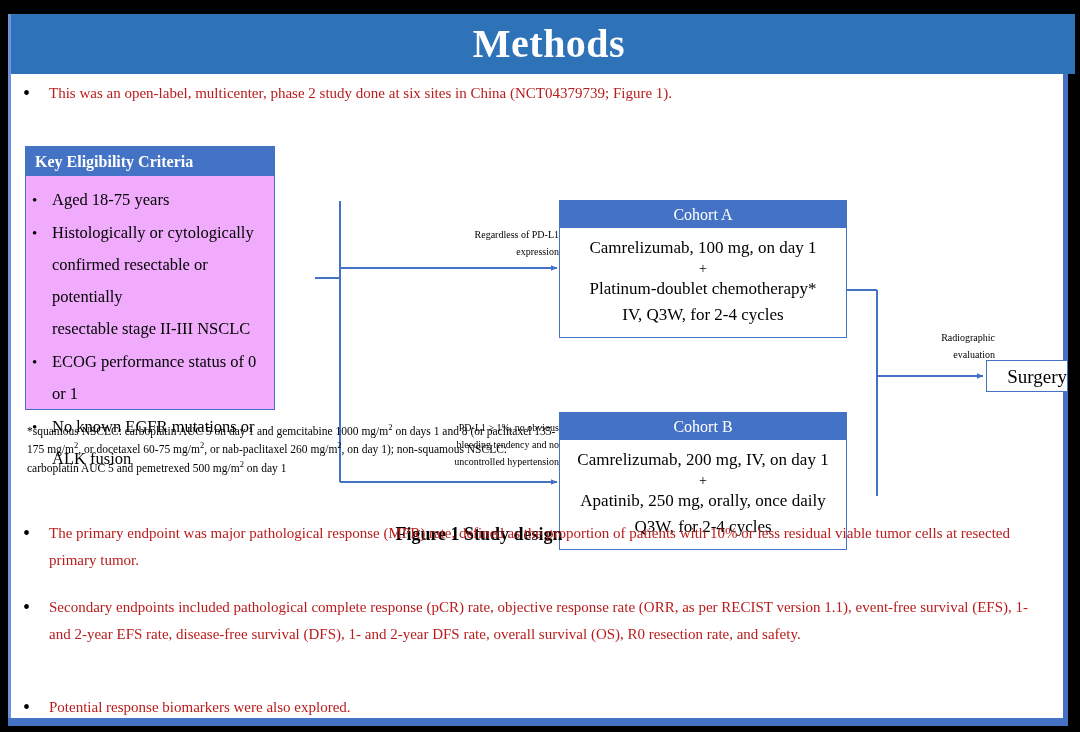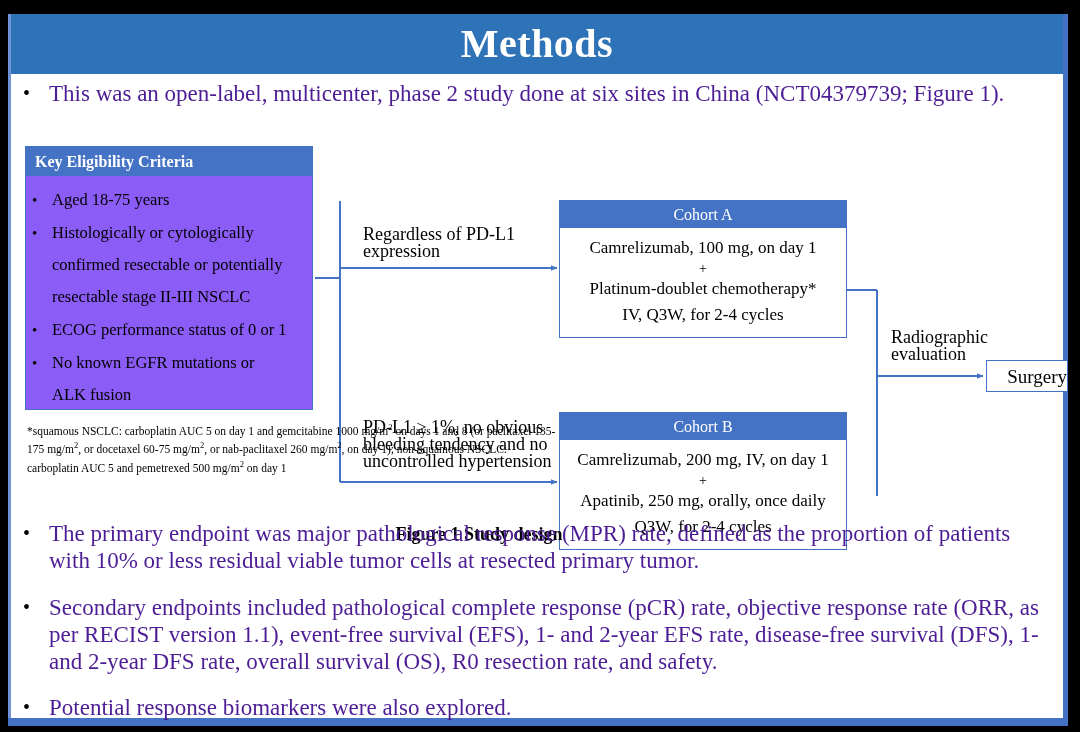--- a/index.html
+++ b/index.html
@@ -46,20 +46,21 @@
   
   #title-bar {
     position: absolute;
     left: 11px; top: 14px;
     width: 1052px;
     height: 60px;
     background: #2E72B8;
     display: flex;
     align-items: center;
     justify-content: center;
+    padding-left: 12px;
   }
   #title-text {
     color: #ffffff;
     font-size: 40px;
     font-weight: bold;
     letter-spacing: 0.5px;
     line-height: 1;
   }
 
   
@@ -79,23 +80,23 @@
   }
   .bullet-dot {
     flex: 0 0 auto;
     font-size: 20px;
     line-height: 27px;
     width: 26px;
     text-align: left;
     color: #000;
   }
   .bullet-text {
-    font-size: 23px;
+    font-size: 15px;
     line-height: 27px;
-    color: #4c1d95;
+    color: #b91c1c;
     text-align: left;
   }
 
   #lead-bullet { left: 12px; top: 6px; width: 1030px; }
   #lead-bullet .bullet-text { white-space: nowrap; }
 
   #endpoint-bullet-1 { left: 12px; top: 446px; width: 1030px; }
   #endpoint-bullet-2 { left: 12px; top: 520px; width: 1030px; }
   #endpoint-bullet-3 { left: 12px; top: 620px; width: 1030px; }
 
@@ -104,24 +105,24 @@
     position: absolute;
     left: 0px; top: 40px;
     width: 1052px;
     height: 382px;
   }
 
   
   #eligibility-box {
     position: absolute;
     left: 14px; top: 32px;
-    width: 288px;
+    width: 250px;
     height: 264px;
     border: 1px solid #4472C4;
-    background: #8b5cf6;
+    background: #f0abfc;
     box-sizing: border-box;
   }
   #eligibility-header {
     height: 29px;
     background: #4472C4;
     color: #ffffff;
     font-size: 16px;
     font-weight: bold;
     display: flex;
     align-items: center;
@@ -208,24 +209,24 @@
     box-sizing: border-box;
     display: flex;
     align-items: center;
     justify-content: flex-end;
   }
   #surgery-label { font-size: 19px; color: #000; line-height: 1; }
 
   
   .conn-label {
     position: absolute;
-    font-size: 18px;
+    font-size: 10px;
     line-height: 17px;
     color: #000;
-    text-align: left;
+    text-align: right;
   }
   #label-regardless { left: 352px; top: 112px; width: 196px; }
   #label-pdl1 { left: 352px; top: 305px; width: 196px; }
   #label-radio { left: 880px; top: 215px; width: 104px; }
 
   
   #connector-svg {
     position: absolute;
     left: 0; top: 0;
     width: 1052px;

